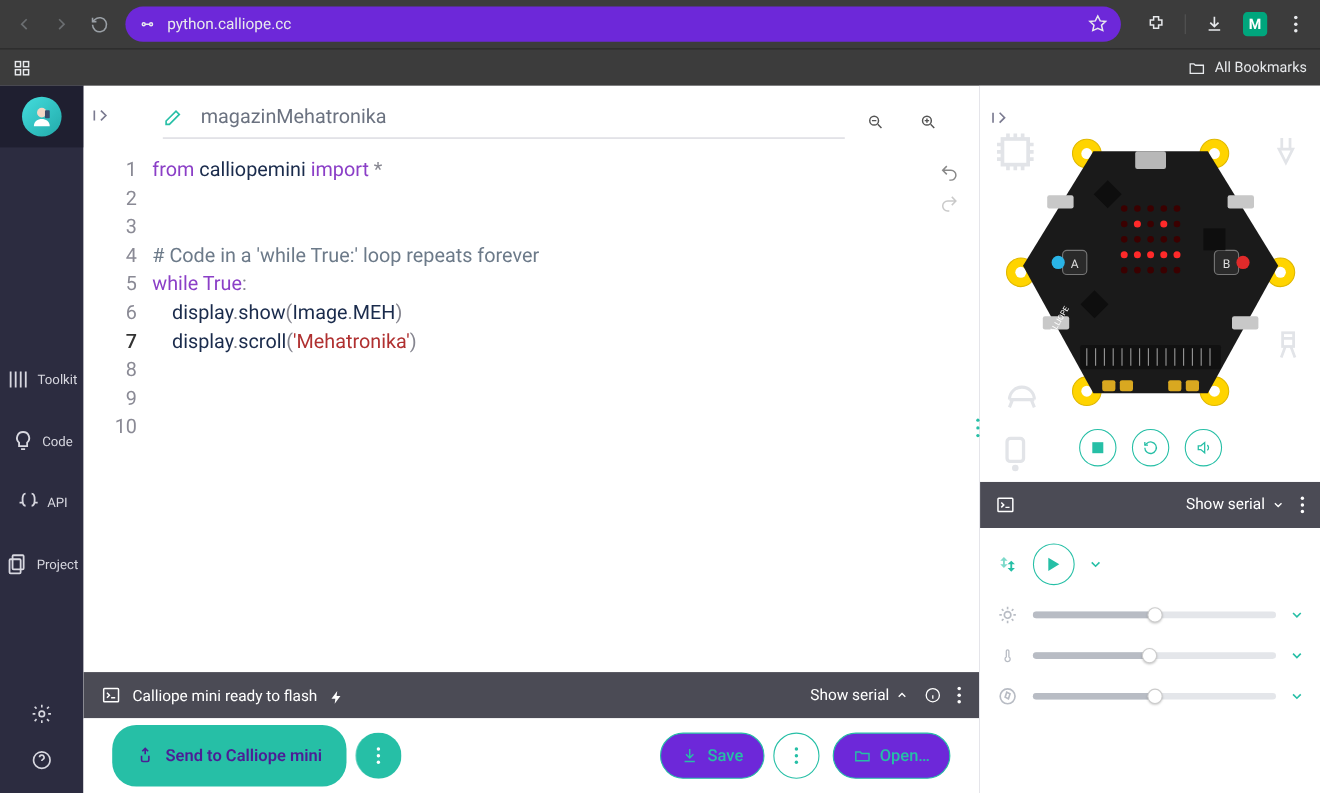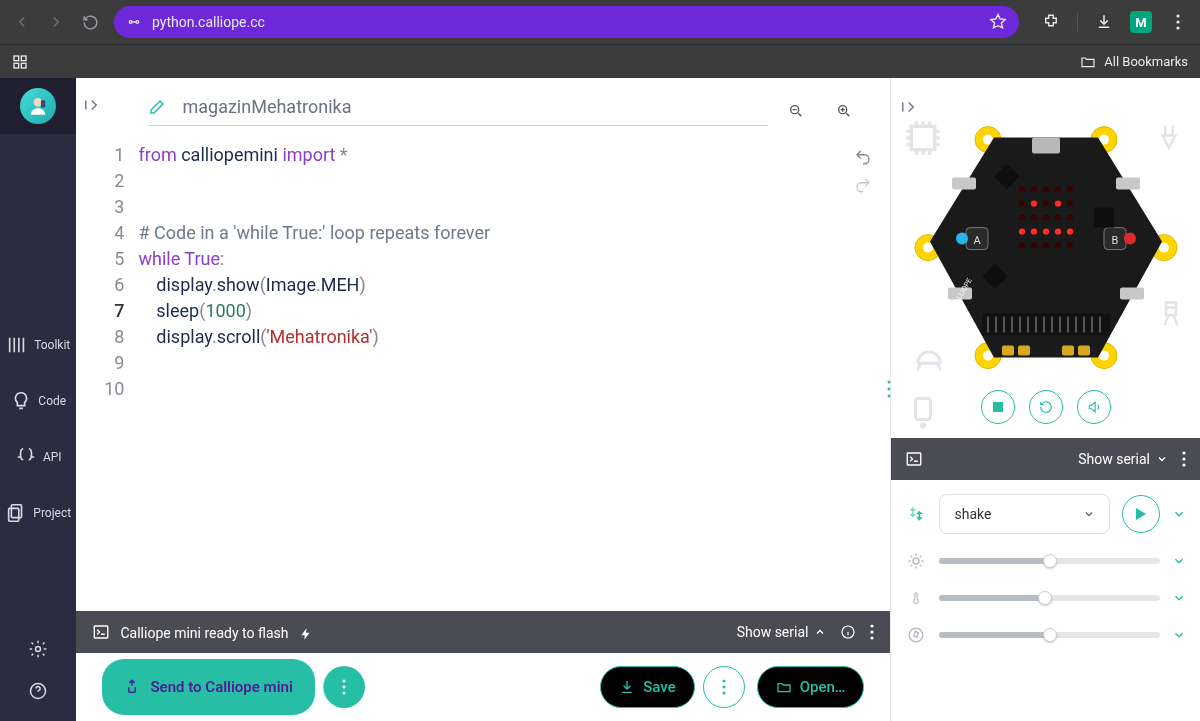--- a/index.html
+++ b/index.html
@@ -60,21 +60,21 @@
 .code-handle{position:absolute;right:-2px;top:236px;color:#26bfa6;}
 
 
 .statusbar { height:42px; background:#4b4b55; color:#fff; display:flex; align-items:center; padding:0 16px; gap:12px; font-size:14px;}
 .statusbar .left { display:flex; align-items:flex-end; gap:10px;}
 .statusbar .flash { filter:none; }
 .statusbar .right { margin-left:auto; display:flex; align-items:center; gap:14px;}
 .actionbar { height:68px; background:#fff; display:flex; align-items:center; padding:0 26px; gap:12px;}
 .btn-primary { height:56px; background:#26bfa6; color:#4c1d95; border:none; border-radius:22px; padding:0 22px; font-size:15px; font-weight:600; display:flex; align-items:center; gap:10px; cursor:pointer;}
 .btn-primary-more { width:42px;height:42px;border-radius:22px;background:#26bfa6;color:#fff;display:flex;align-items:center;justify-content:center;margin-left:-4px;border-left:1px solid rgba(255,255,255,.3);}
-.btn-outline { height:42px; border:1.5px solid #26bfa6; color:#26bfa6; background:#000000; border-radius:22px; padding:0 18px; font-size:15px; font-weight:500; display:flex; align-items:center; gap:8px; cursor:pointer;}
+.btn-outline { height:42px; border:1.5px solid #26bfa6; color:#26bfa6; background:#6d28d9; border-radius:22px; padding:0 18px; font-size:15px; font-weight:500; display:flex; align-items:center; gap:8px; cursor:pointer;}
 .btn-outline-more{width:42px;height:42px;border:1.5px solid #26bfa6;border-radius:50%;color:#26bfa6;display:flex;align-items:center;justify-content:center;margin-left:-4px;}
 .action-spacer{flex:1;}
 
 
 .right-pane { width:348px; background:#fafbfc; display:flex; flex-direction:column; border-left:1px solid #e5e5ea;}
 .sim-area { height:360px; background:#fff; position:relative; overflow:hidden;}
 .sim-area .collapse-r { position:absolute; left:8px; top:20px; color:#7a7a90;}
 .sim-bg-icons { position:absolute; inset:0; }
 .sim-bg-icons svg { position:absolute; stroke:#e2e4e8; fill:none; stroke-width:2;}
 .device { position:absolute; left:50%; top:50%; transform:translate(-50%,-54%);}
@@ -274,21 +274,20 @@
           <div>10</div>
       </div>
       <div class="code">
         <div class="hl-block hl1"></div>
         <div class="ln"><span class="c-kw">from</span> <span class="c-id">calliopemini</span> <span class="c-kw">import</span> <span class="c-punc">*</span></div>
         <div class="ln"></div>
         <div class="ln"></div>
         <div class="ln"><span class="c-comment"># Code in a 'while True:' loop repeats forever</span></div>
         <div class="ln"><span class="c-kw">while</span> <span class="c-kw">True</span><span class="c-punc">:</span></div>
         <div class="ln">    <span class="c-id">display</span><span class="c-punc">.</span><span class="c-id">show</span><span class="c-punc">(</span><span class="c-id">Image</span><span class="c-punc">.</span><span class="c-id">MEH</span><span class="c-punc">)</span></div>
-        <div class="ln">    <span class="c-id">sleep</span><span class="c-punc">(</span><span class="c-num">1000</span><span class="c-punc">)</span></div>
         <div class="ln">    <span class="c-id">display</span><span class="c-punc">.</span><span class="c-id">scroll</span><span class="c-punc">(</span><span class="c-str">'Mehatronika'</span><span class="c-punc">)</span></div>
         <div class="ln"></div>
         <div class="undo-redo">
           <div>
               <svg width="18" height="18" viewBox="0 0 24 24" fill="none" stroke="currentColor" stroke-width="1.8">
                 <path d="M9 14l-5-5 5-5M4 9h10a6 6 0 0 1 0 12h-2"></path>
               </svg>
             </div>
           <div style="opacity:.45">
               <svg width="18" height="18" viewBox="0 0 24 24" fill="none" stroke="currentColor" stroke-width="1.8">
@@ -564,28 +563,20 @@
     </div>
 
     <div class="sensors">
       <div class="sensor-row">
         <div class="sensor-ico" style="color:#26bfa6;">
             <svg width="20" height="20" viewBox="0 0 24 24" fill="currentColor">
               <path d="M4 8l4-4 4 4-3 0 0 4 3 0-4 4-4-4 3 0 0-4z" opacity=".6"></path>
               <path d="M12 12l4-4 4 4-3 0 0 4 3 0-4 4-4-4 3 0 0-4z"></path>
             </svg>
           </div>
-        <div class="sensor-body">
-          <div class="shake-select">
-            <span>shake</span>
-            <svg width="12" height="12" viewBox="0 0 24 24" fill="none" stroke="#666" stroke-width="2.5">
-                <path d="M6 9l6 6 6-6"></path>
-              </svg>
-          </div>
-        </div>
         <div class="play-btn">
             <svg width="12" height="14" viewBox="0 0 12 14" fill="currentColor">
               <path d="M1 1l10 6-10 6z"></path>
             </svg>
           </div>
         <div class="chev">
             <svg width="14" height="14" viewBox="0 0 24 24" fill="none" stroke="currentColor" stroke-width="2.5">
               <path d="M6 9l6 6 6-6"></path>
             </svg>
           </div>

